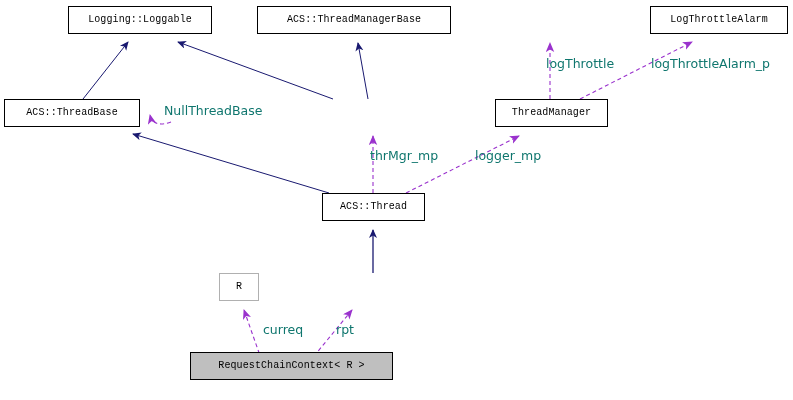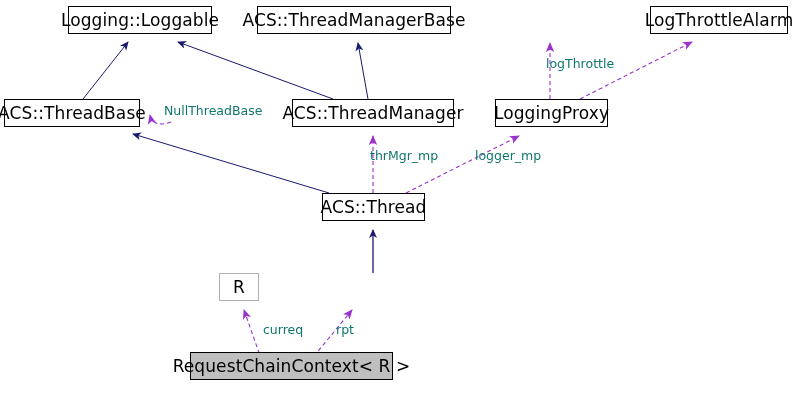--- a/index.html
+++ b/index.html
@@ -23,27 +23,28 @@
     top: 0;
     width: 793px;
     height: 400px;
   }
   .node {
     position: absolute;
     box-sizing: border-box;
     border: 1px solid #000000;
     background: #ffffff;
     color: #000000;
-    font-size: 17px;
+    font-size: 10px;
     line-height: 1;
     display: flex;
     align-items: center;
     justify-content: center;
     white-space: nowrap;
     letter-spacing: 0.1px;
+    font-family: Liberation Mono, monospace;
   }
   .node.templ {
     border: 1px solid #b0b0b0;
   }
   .node.current {
     background: #bfbfbf;
     border: 1px solid #000000;
   }
   .edge-label {
     position: absolute;
@@ -103,45 +104,43 @@
 
 
   <div class="node" style="left:650px; top:6px; width:138px; height:28px;">
     <span>LogThrottleAlarm</span>
   </div>
 
   <div class="node" style="left:4px; top:99px; width:136px; height:28px;">
     <span>ACS::ThreadBase</span>
   </div>
 
-  <div class="node" style="left:292px; top:99px; width:162px; height:28px;">
-    <span>ACS::ThreadManager</span>
-  </div>
 
   <div class="node" style="left:495px; top:99px; width:113px; height:28px;">
-    <span>LoggingProxy</span>
+    <span>ThreadManager</span>
   </div>
 
   <div class="node" style="left:322px; top:193px; width:103px; height:28px;">
     <span>ACS::Thread</span>
   </div>
 
   <div class="node templ" style="left:219px; top:273px; width:40px; height:28px;">
     <span>R</span>
   </div>
 
 
   <div class="node current" style="left:190px; top:352px; width:203px; height:28px;">
     <span>RequestChainContext&lt; R &gt;</span>
   </div>
 
   <div class="edge-label" style="left:164px; top:105px;">NullThreadBase</div>
 
   <div class="edge-label" style="left:546px; top:58px;">logThrottle</div>
 
+  <div class="edge-label" style="left:651px; top:58px;">logThrottleAlarm_p</div>
 
   <div class="edge-label" style="left:370px; top:150px;">thrMgr_mp</div>
 
   <div class="edge-label" style="left:475px; top:150px;">logger_mp</div>
 
   <div class="edge-label" style="left:263px; top:324px;">curreq</div>
 
   <div class="edge-label" style="left:336px; top:324px;">rpt</div>
 
 </div>

